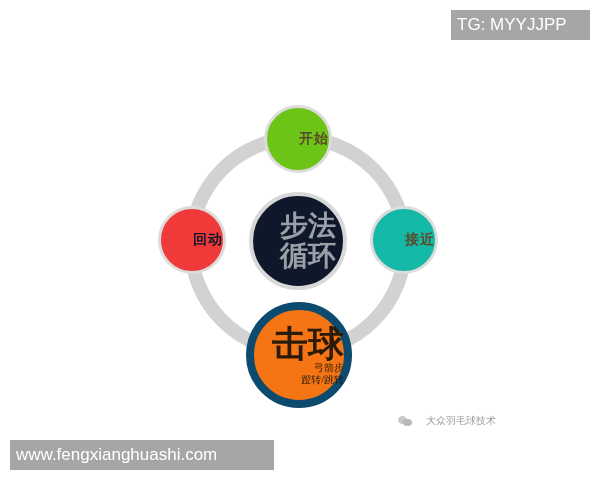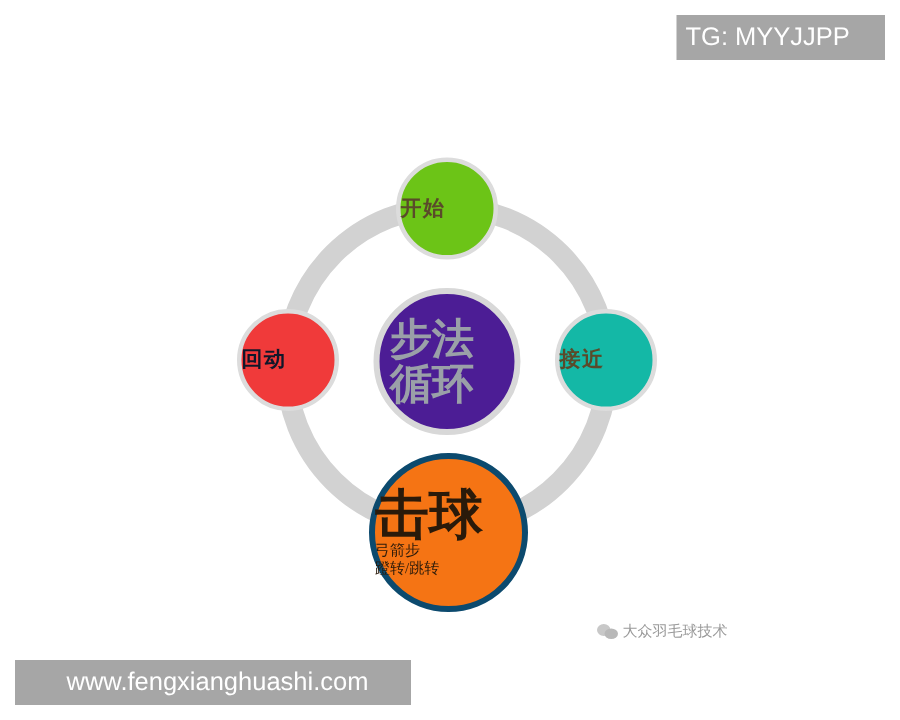--- a/index.html
+++ b/index.html
@@ -1,28 +1,28 @@
 <!DOCTYPE html>
 <html><head>
 <meta charset="utf-8">
 <style>
   html, body { margin:0; padding:0; }
   body { width:600px; height:480px; background:#ffffff; position:relative; overflow:hidden;
          font-family:"DejaVu Serif", "Liberation Serif", serif; }
   .tag { position:absolute; background:#a6a6a6; color:#ffffff;
          font-family:"Liberation Sans", "DejaVu Sans", sans-serif; }
   .tag-top { left:451px; top:10px; width:139px; height:30px; font-size:17px; line-height:30px; padding-left:6px; box-sizing:border-box; }
-  .tag-bottom { left:10px; top:440px; width:264px; height:30px; font-size:17px; line-height:30px; padding-left:6px; box-sizing:border-box;text-align:center; }
+  .tag-bottom { left:10px; top:440px; width:264px; height:30px; font-size:17px; line-height:30px; padding-left:6px; box-sizing:border-box; }
   svg { position:absolute; left:0; top:0; }
-  .node { position:absolute; border-radius:50%; display:flex; flex-direction:column; align-items:flex-start; justify-content:center; box-sizing:border-box; text-align:center; }
+  .node { position:absolute; border-radius:50%; display:flex; flex-direction:column; align-items:flex-end; justify-content:center; box-sizing:border-box; text-align:center; }
   .small-label { font-weight:bold; font-size:14px; color:#5a4a2a; letter-spacing:1px; }
   .center-label { font-weight:bold; font-size:28px; line-height:30px; color:#9aa0a8; width:70px; }
   .big-label { font-weight:bold; font-size:36px; line-height:38px; color:#2a1a0a; }
   .sub-label { font-size:10px; line-height:12px; color:#2a1a0a;font-family:Liberation Serif, serif; }
-  .wm { position:absolute; left:398px; top:414px; font-size:10px; color:#9a9a9a; font-family:"DejaVu Sans", sans-serif; display:flex; align-items:center; gap:3px; }
+  .wm { position:absolute; left:398px; top:414px; font-size:10px; color:#9a9a9a; font-family:"DejaVu Sans", sans-serif; display:flex; align-items:center; gap:14px; }
   .wm-icon { width:14px; height:10px; position:relative; }
   .wm-icon span { position:absolute; border-radius:50%; background:#c8c8c8; }
 </style>
 </head>
 <body>
 
 <svg width="600" height="480">
   <circle cx="298" cy="245" r="107" fill="none" stroke="#d2d2d2" stroke-width="14"></circle>
 </svg>
 
@@ -33,25 +33,25 @@
 </div>
 
 <div class="node" style="left:158px; top:206px; width:68px; height:68px; background:#f03a3a; border:3px solid #dcdcdc;">
   <span class="small-label" style="color:#0f172a;">回动</span>
 </div>
 
 <div class="node" style="left:370px; top:206px; width:68px; height:68px; background:#14b8a6; border:3px solid #dcdcdc;">
   <span class="small-label">接近</span>
 </div>
 
-<div class="node" style="left:249px; top:192px; width:98px; height:98px; background:#4c1d95; border:4px solid #d8d8d8;">
+<div class="node" style="left:249px; top:192px; width:98px; height:98px; background:#0f172a; border:4px solid #d8d8d8;">
   <span class="center-label">步法循环</span>
 </div>
 
-<div class="node" style="left:246px; top:302px; width:106px; height:106px; background:#f57414; border:4px solid #0c4a6e;">
+<div class="node" style="left:246px; top:302px; width:106px; height:106px; background:#f57414; border:8px solid #0c4a6e;">
   <span class="big-label">击球</span>
   <span class="sub-label">弓箭步</span>
   <span class="sub-label">蹬转/跳转</span>
 </div>
 
 <div class="wm">
   <span class="wm-icon">
     <span style="left:0; top:0; width:9px; height:8px;"></span>
     <span style="left:5px; top:3px; width:9px; height:7px; background:#b8b8b8;"></span>
   </span>

